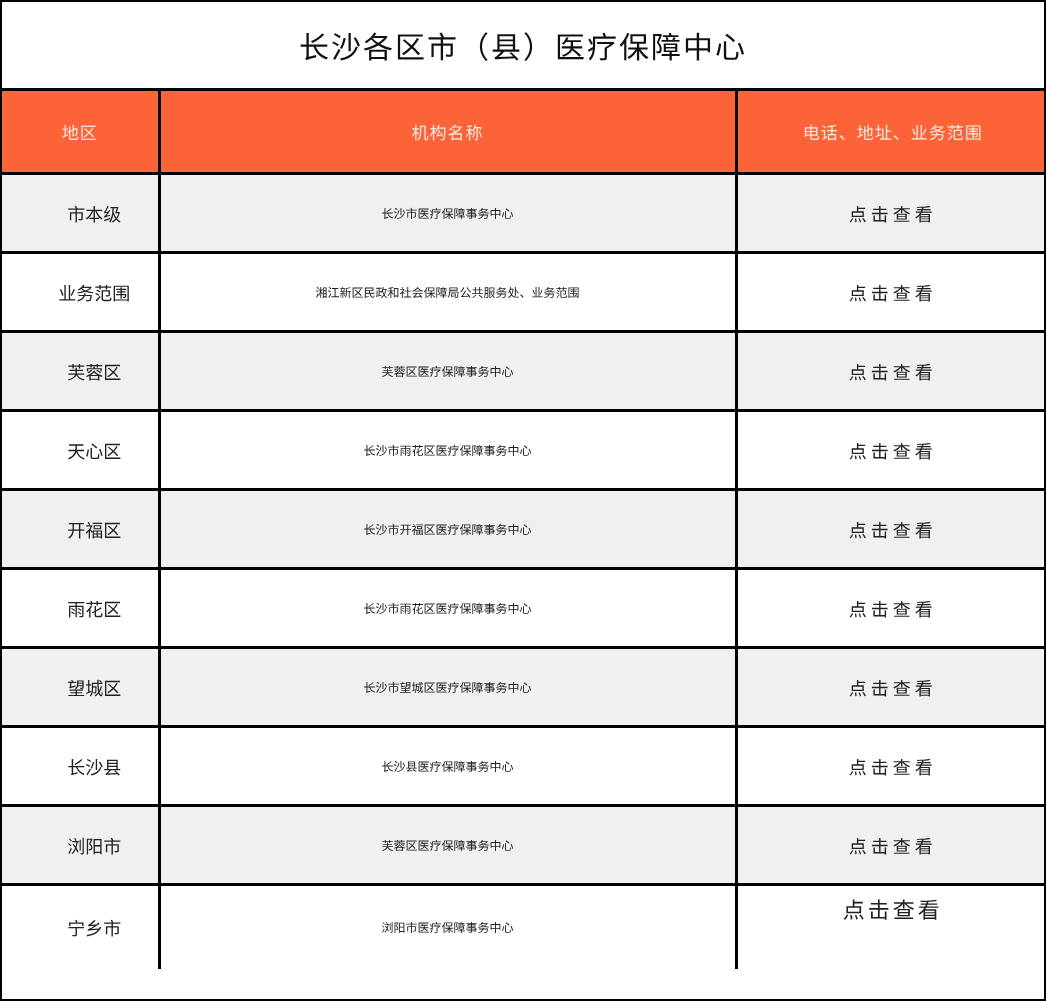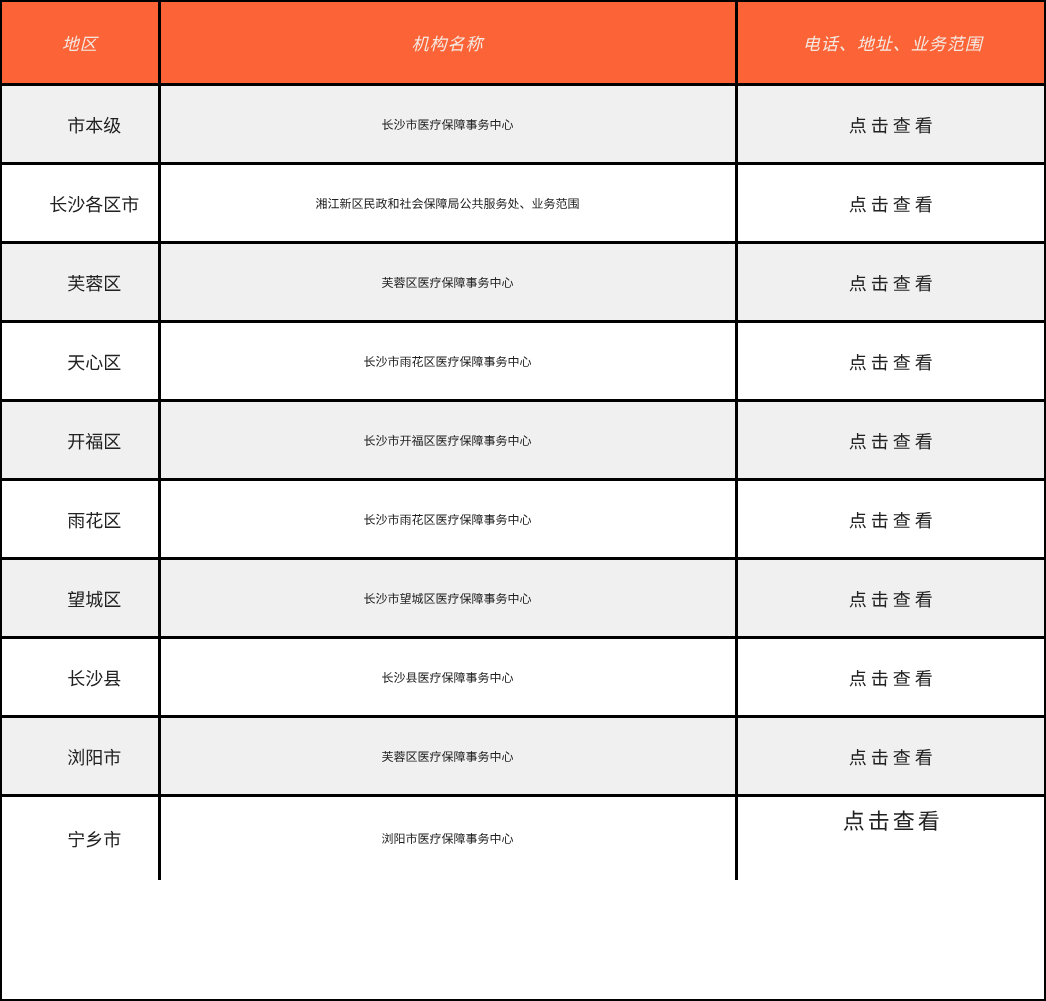--- a/index.html
+++ b/index.html
@@ -36,21 +36,21 @@
   table.centers td {
     border: 3px solid var(--border, #000000);
     text-align: center;
     vertical-align: middle;
     font-weight: normal;
     overflow: hidden;
   }
   
   table.centers tr > *:first-child { border-left-width: 0; }
   table.centers tr > *:last-child  { border-right-width: 0; }
-  table.centers thead th           { border-top-width: 0; font-style: italic; }
+  table.centers thead th           { border-top-width: 0; }
   table.centers tbody tr:last-child > * { border-bottom-width: 0; }
 
   col.c-region { width: 157px; }
   col.c-org    { width: 577px; }
   col.c-action { width: 312px; }
 
   thead tr { height: 82px; }
   thead th {
     background: var(--header-bg, #FC6337);
     color: var(--header-text, #F4E8E0);
@@ -70,20 +70,21 @@
     vertical-align: top;
     padding-top: 6px;
     font-size: 22px;
     letter-spacing: 3px;
   }
 </style>
 </head>
 <body>
 
 <div class="page">
+  <div class="title-bar">长沙各区市（县）医疗保障中心</div>
 
   <table class="centers">
     <colgroup>
       <col class="c-region">
       <col class="c-org">
       <col class="c-action">
     </colgroup>
     <thead>
       <tr>
         <th>地区</th>
@@ -93,21 +94,21 @@
     </thead>
     <tbody>
         <tr class="alt">
     <td class="region-cell">市本级</td>
     <td class="org-cell">长沙市医疗保障事务中心</td>
     <td class="action-cell">
       <span class="view-link">点击查看</span>
     </td>
   </tr>
         <tr>
-    <td class="region-cell">长沙各区市</td>
+    <td class="region-cell">业务范围</td>
     <td class="org-cell">湘江新区民政和社会保障局公共服务处、业务范围</td>
     <td class="action-cell">
       <span class="view-link">点击查看</span>
     </td>
   </tr>
         <tr class="alt">
     <td class="region-cell">芙蓉区</td>
     <td class="org-cell">芙蓉区医疗保障事务中心</td>
     <td class="action-cell">
       <span class="view-link">点击查看</span>

